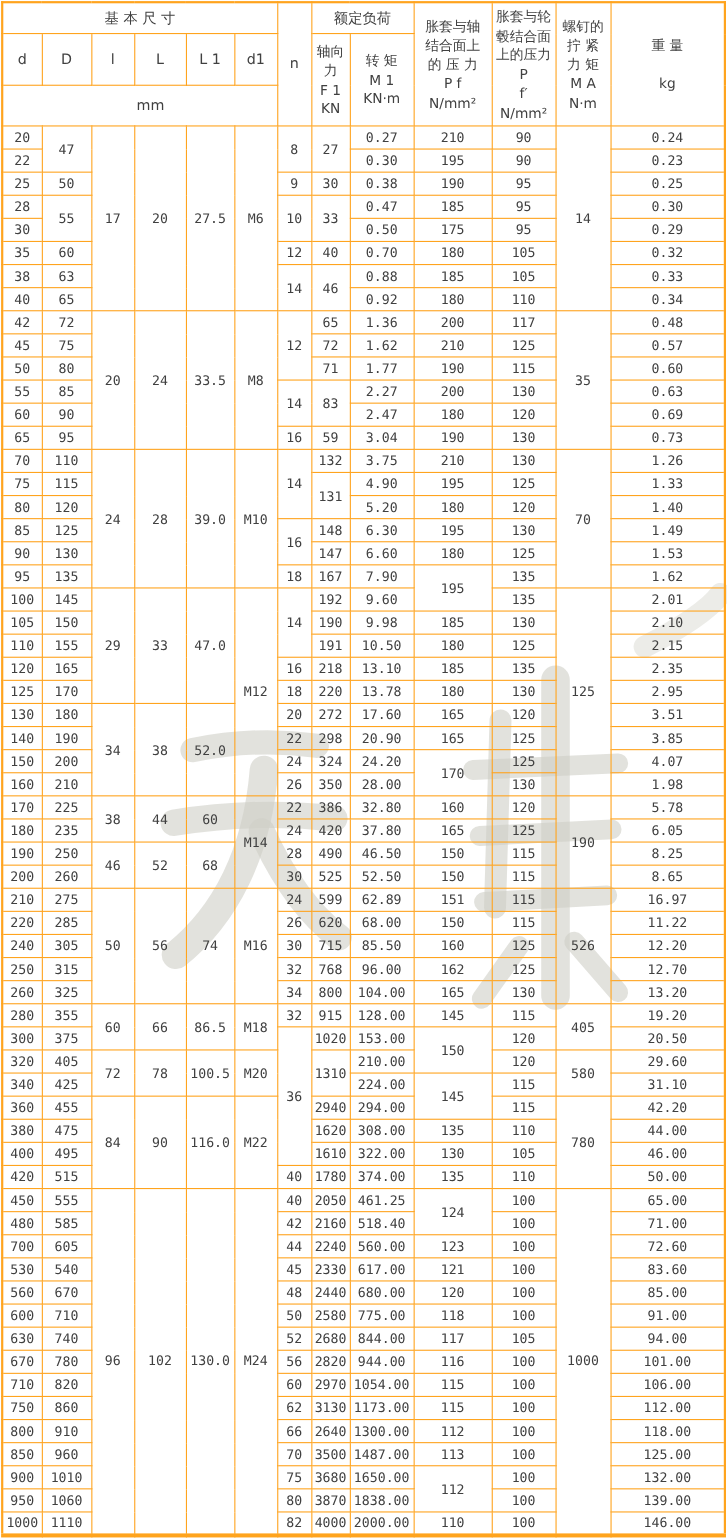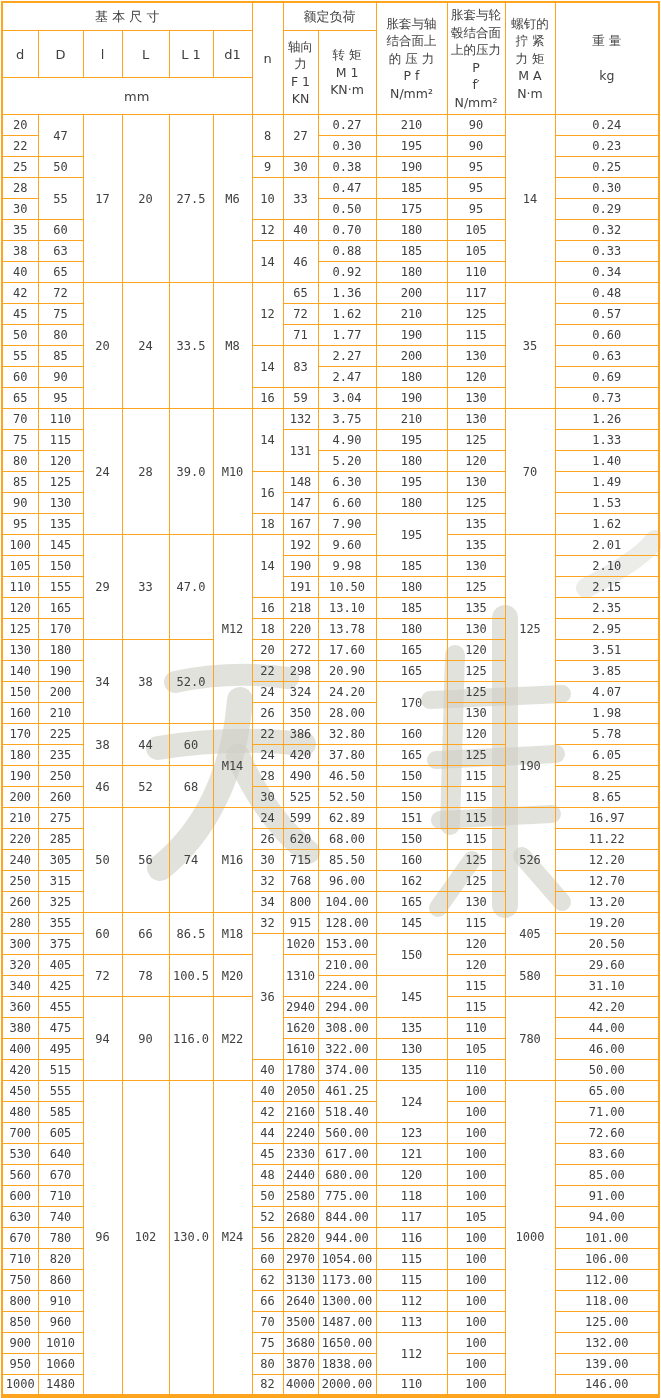--- a/index.html
+++ b/index.html
@@ -539,21 +539,21 @@
           <td rowspan="1">340</td>
           <td rowspan="1">425</td>
           <td rowspan="1">224.00</td>
           <td rowspan="2">145</td>
           <td rowspan="1">115</td>
           <td rowspan="1">31.10</td>
         </tr>
         <tr>
           <td rowspan="1">360</td>
           <td rowspan="1">455</td>
-          <td rowspan="4">94</td>
+          <td rowspan="4">84</td>
           <td rowspan="4">90</td>
           <td rowspan="4">116.0</td>
           <td rowspan="4">M22</td>
           <td rowspan="1">2940</td>
           <td rowspan="1">294.00</td>
           <td rowspan="1">115</td>
           <td rowspan="4">780</td>
           <td rowspan="1">42.20</td>
         </tr>
         <tr>
@@ -613,21 +613,21 @@
           <td rowspan="1">605</td>
           <td rowspan="1">44</td>
           <td rowspan="1">2240</td>
           <td rowspan="1">560.00</td>
           <td rowspan="1">123</td>
           <td rowspan="1">100</td>
           <td rowspan="1">72.60</td>
         </tr>
         <tr>
           <td rowspan="1">530</td>
-          <td rowspan="1">640</td>
+          <td rowspan="1">540</td>
           <td rowspan="1">45</td>
           <td rowspan="1">2330</td>
           <td rowspan="1">617.00</td>
           <td rowspan="1">121</td>
           <td rowspan="1">100</td>
           <td rowspan="1">83.60</td>
         </tr>
         <tr>
           <td rowspan="1">560</td>
           <td rowspan="1">670</td>
@@ -722,21 +722,21 @@
           <td rowspan="1">950</td>
           <td rowspan="1">1060</td>
           <td rowspan="1">80</td>
           <td rowspan="1">3870</td>
           <td rowspan="1">1838.00</td>
           <td rowspan="1">100</td>
           <td rowspan="1">139.00</td>
         </tr>
         <tr>
           <td rowspan="1">1000</td>
-          <td rowspan="1">1480</td>
+          <td rowspan="1">1110</td>
           <td rowspan="1">82</td>
           <td rowspan="1">4000</td>
           <td rowspan="1">2000.00</td>
           <td rowspan="1">110</td>
           <td rowspan="1">100</td>
           <td rowspan="1">146.00</td>
         </tr>
       </tbody>
   </table>
 </div>

